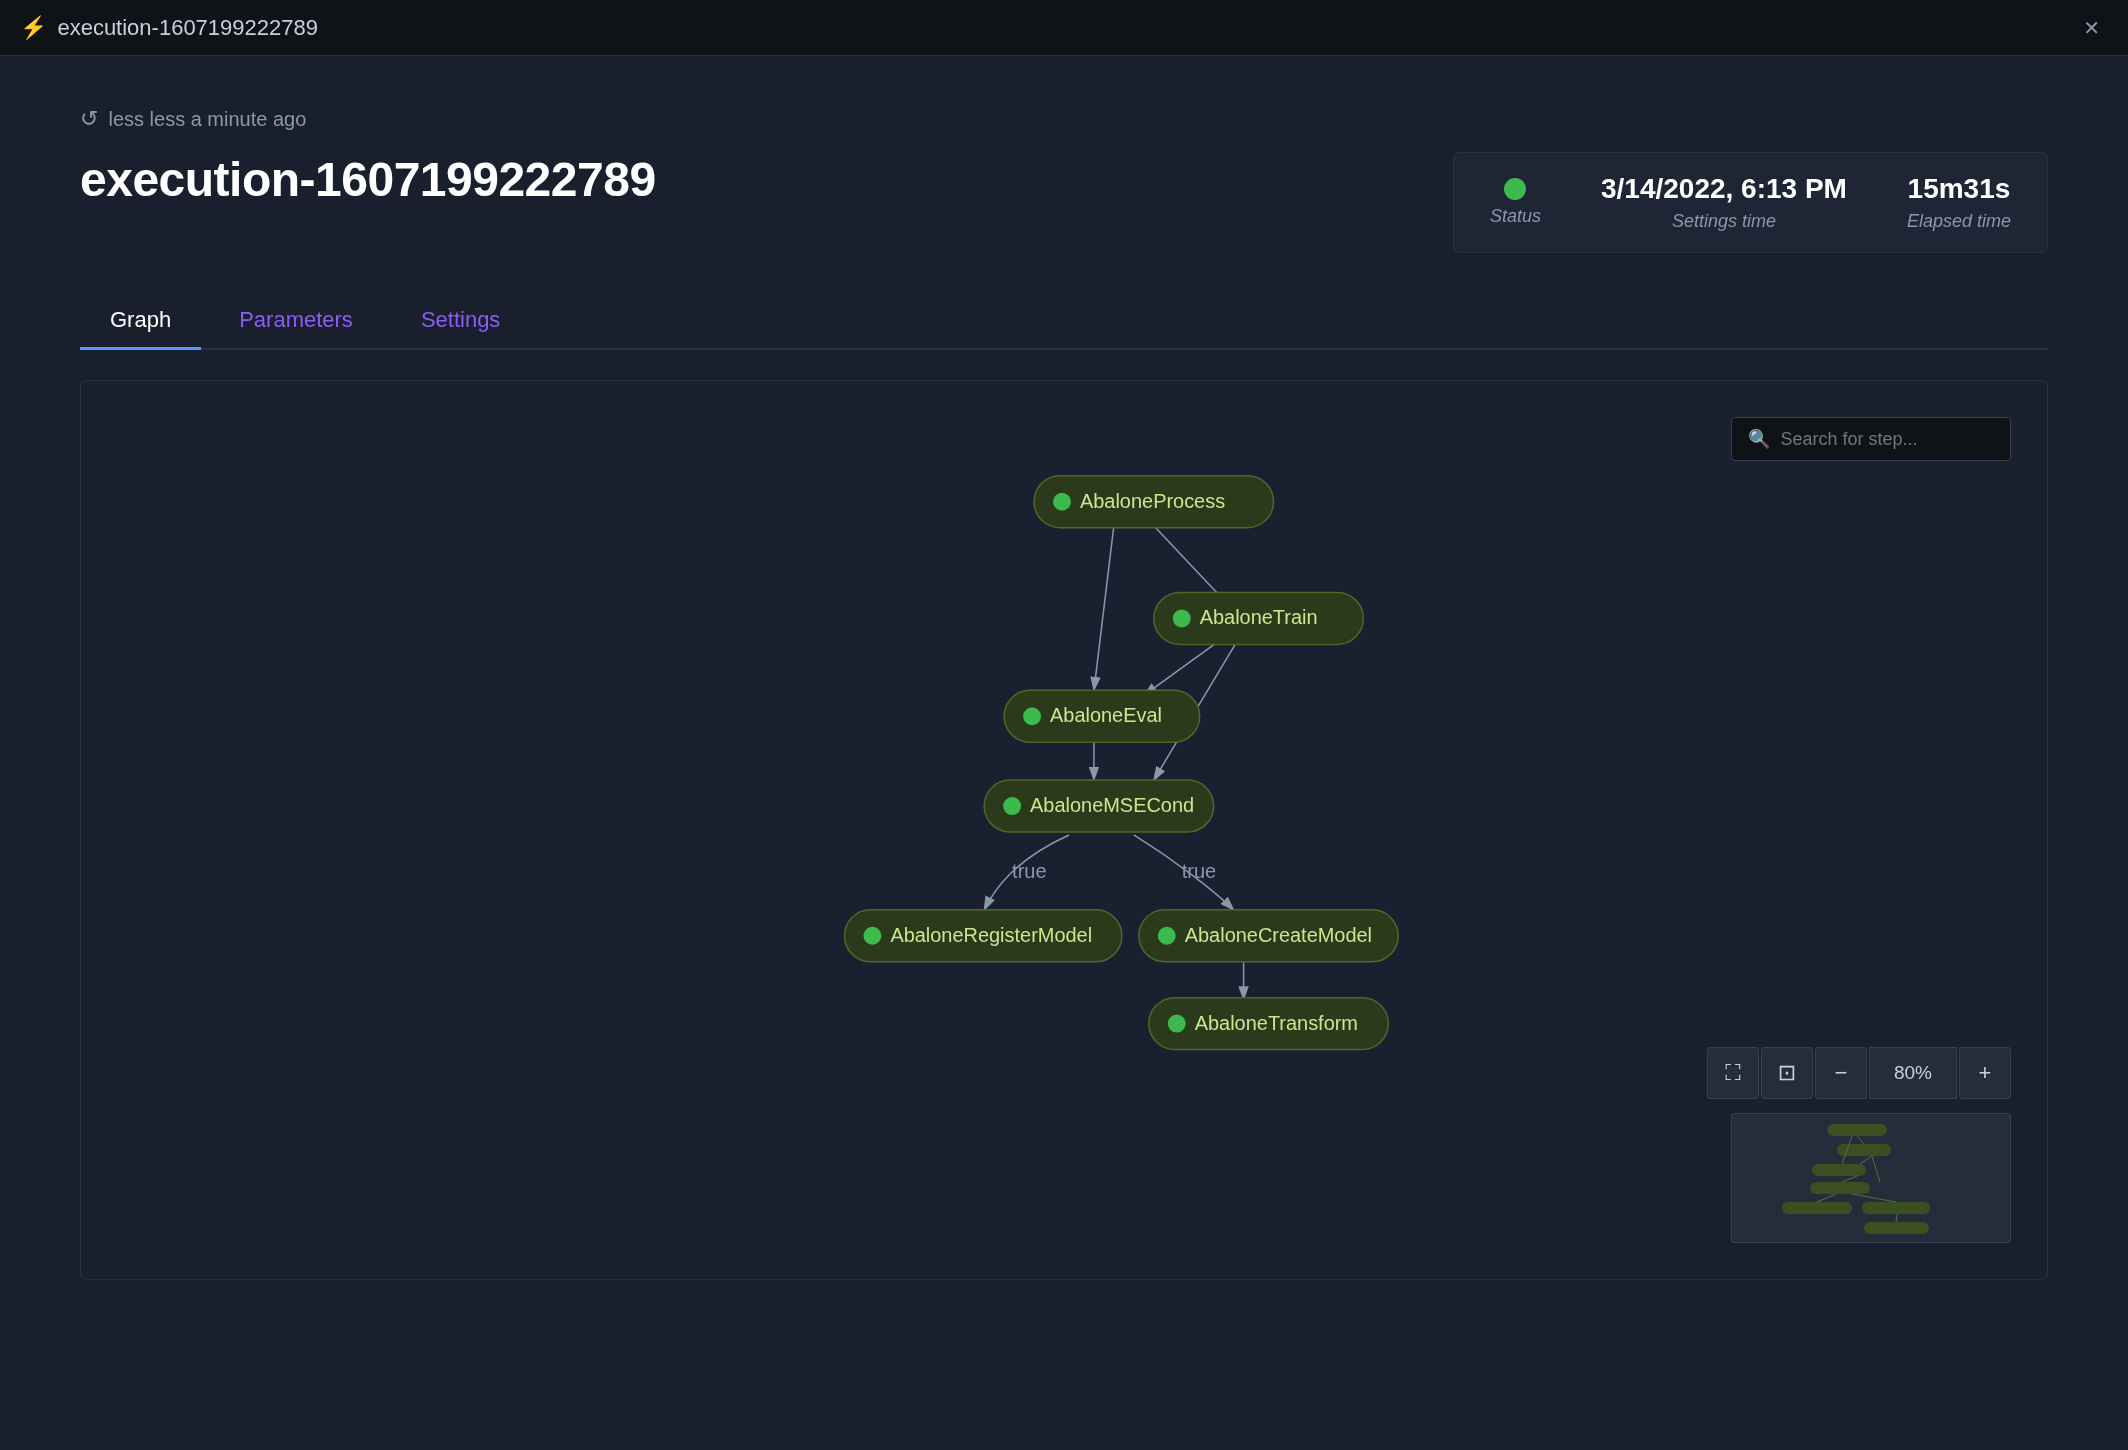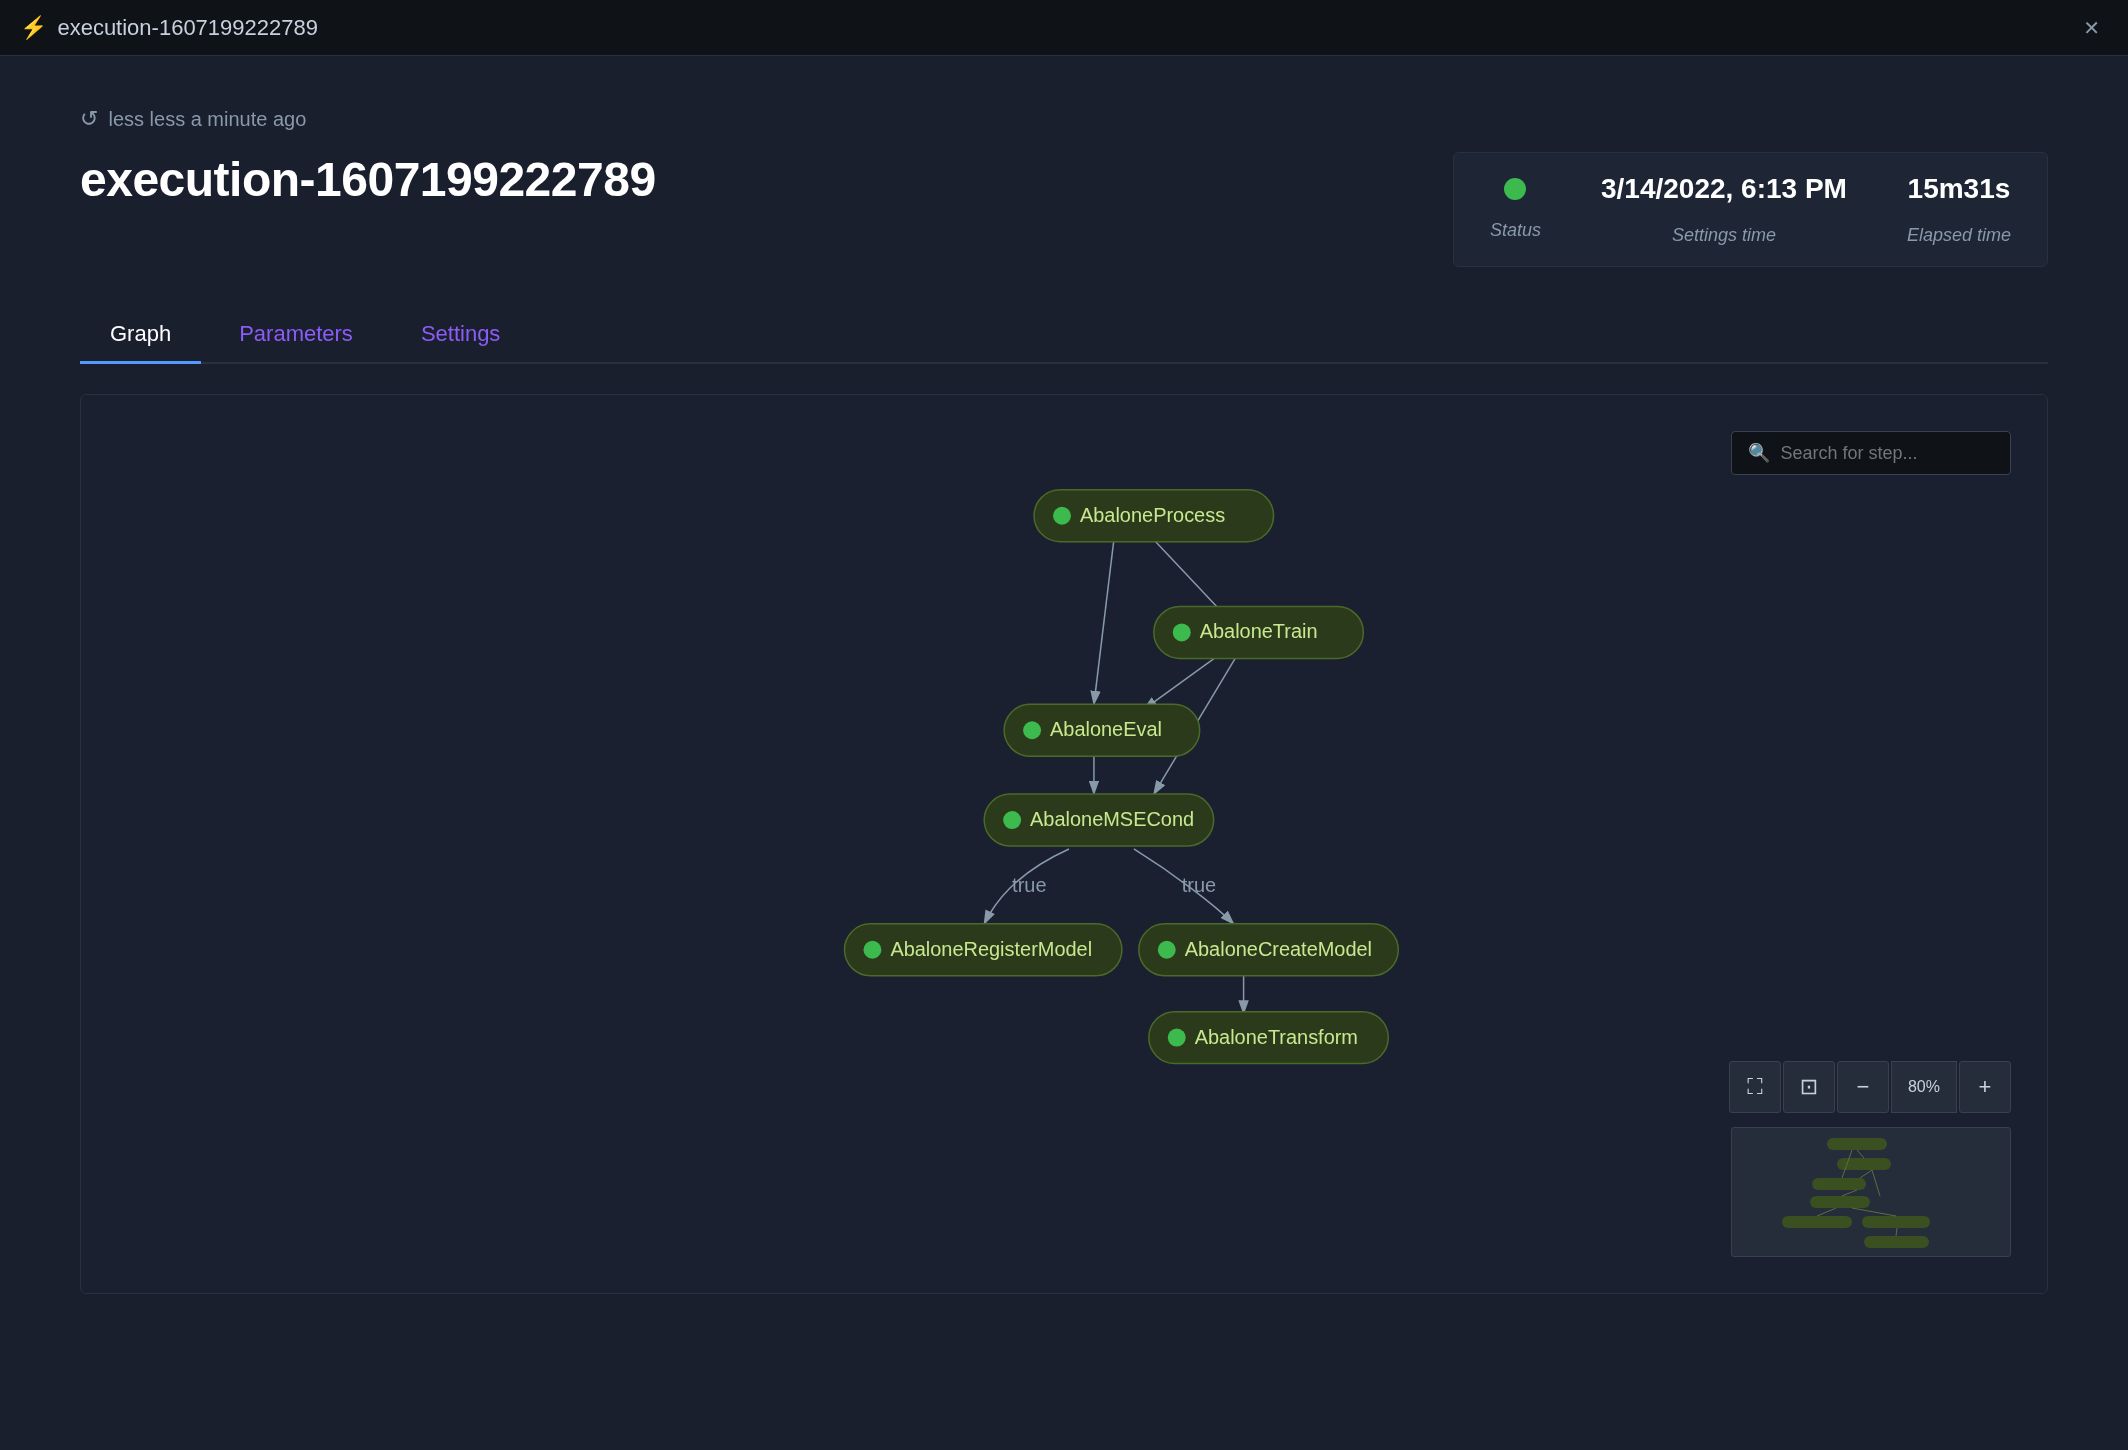--- a/index.html
+++ b/index.html
@@ -80,21 +80,21 @@
       display: flex;
       align-items: center;
       padding: 20px 36px;
       gap: 60px;
       min-width: 520px;
     }
     .status-item {
       display: flex;
       flex-direction: column;
       align-items: center;
-      gap: 20px;
+      gap: 6px;
     }
     .status-value {
       font-size: 28px;
       font-weight: 600;
       color: #ffffff;
     }
     .status-label {
       font-size: 18px;
       color: #8899aa;
       font-style: italic;
@@ -191,22 +191,22 @@
       align-items: center;
       justify-content: center;
       cursor: pointer;
       font-size: 22px;
       border-radius: 3px;
     }
     .zoom-value {
       background: #252d3a;
       border: 1px solid #3a4050;
       color: #c8d0e0;
-      font-size: 16px;
-      padding: 0 16px;
+      font-size: 19px;
+      padding: 0 24px;
       height: 52px;
       display: flex;
       align-items: center;
     }
 
     
     .minimap {
       position: absolute;
       bottom: 36px;
       right: 36px;

